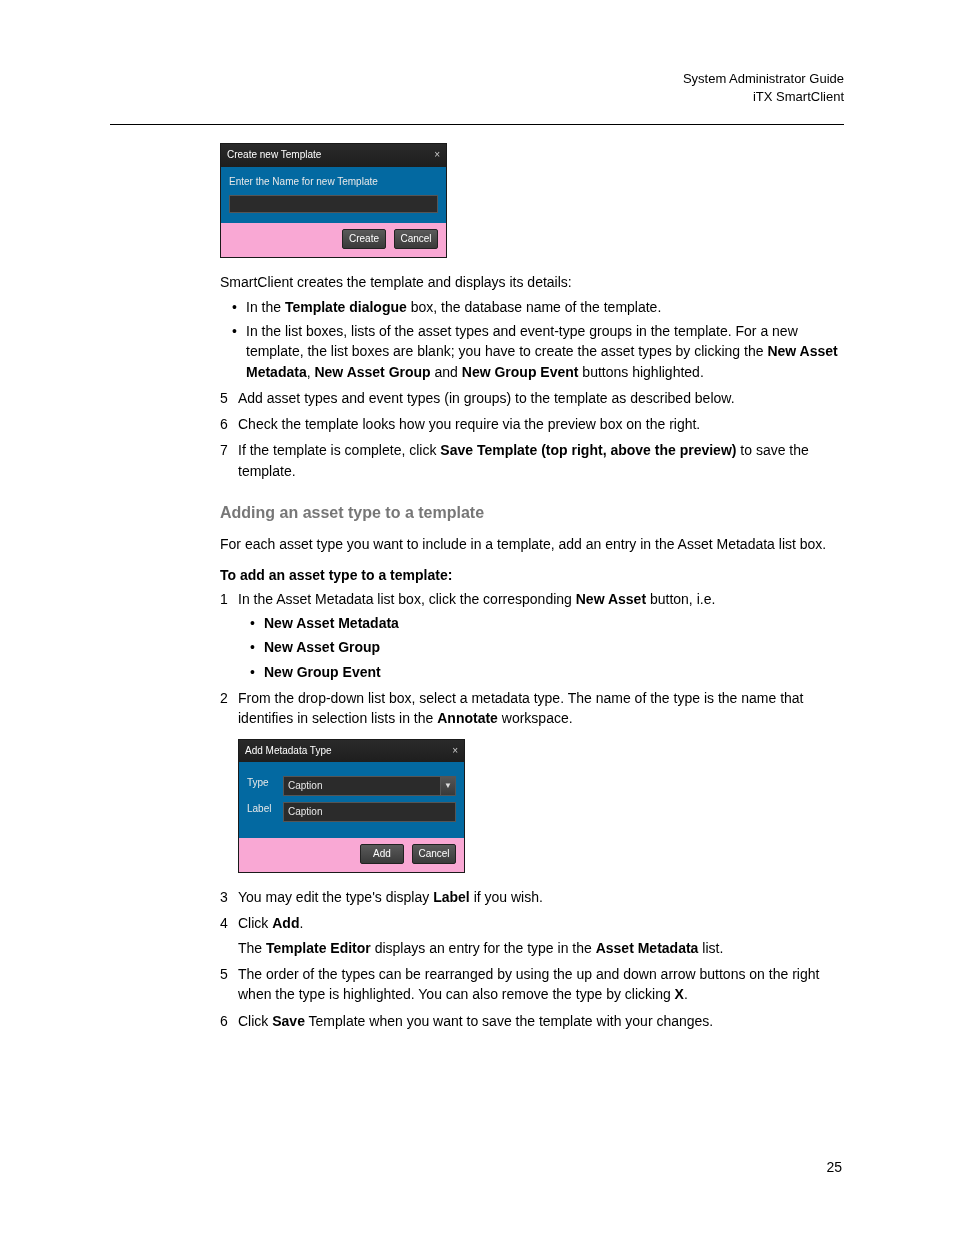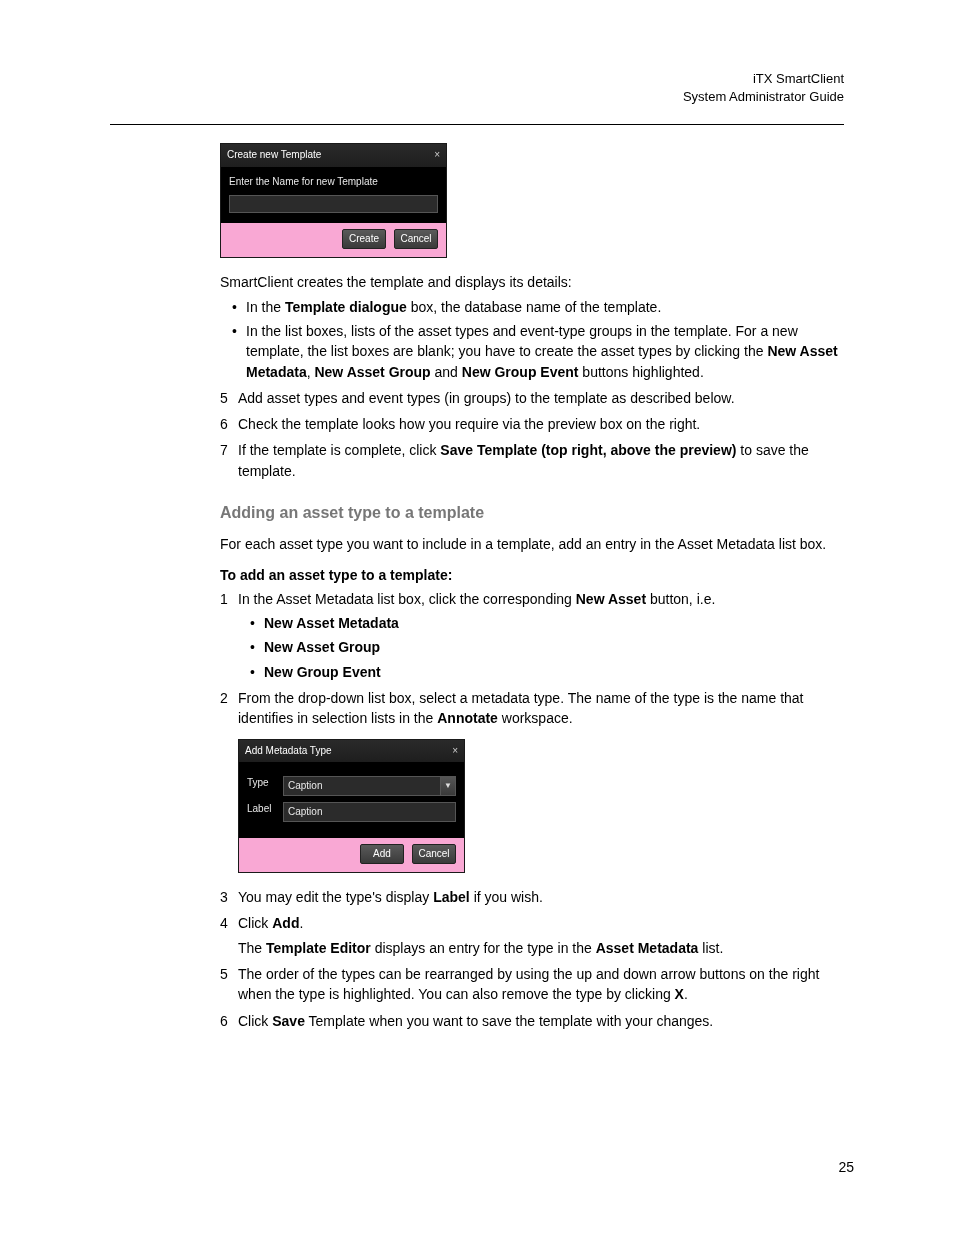--- a/index.html
+++ b/index.html
@@ -54,21 +54,21 @@
     background: linear-gradient(#2a2a2a, #1e1e1e);
     font-weight: 500;
   }
   .dialog-titlebar .x {
     font-size: 10px;
     color: #ccc;
     cursor: default;
   }
   .dialog-body {
     padding: 8px 8px 10px 8px;
-    background: #000000;
+    background: #0369a1;
   }
   .dialog-field-label {
     font-size: 10px;
     margin-bottom: 6px;
     color: #e8e8e8;
   }
   .dialog-input {
     width: 100%;
     height: 18px;
     background: #2b2b2b;
@@ -178,32 +178,32 @@
     margin: 20px 0 10px 0;
   }
   .figure-wrap {
     margin: 8px 0 12px 18px;
   }
   .bold { font-weight: 700; }
 
   .page-number {
     position: absolute;
     bottom: 60px;
-    right: 100px;
+    right: 112px;
     font-size: 14px;
   }
 </style>
 </head>
 <body>
 
 <div class="page">
 
   <div class="header">
+    <div>System Administrator Guide</div>
     <div>iTX SmartClient</div>
-    <div>System Administrator Guide</div>
   </div>
   <hr class="header-rule">
 
   <div class="content">
 
     <div class="figure-wrap" style="margin-left:0;">
       <div class="dialog">
         <div class="dialog-titlebar">
           <span>Create new Template</span>
           <span class="x">×</span>

